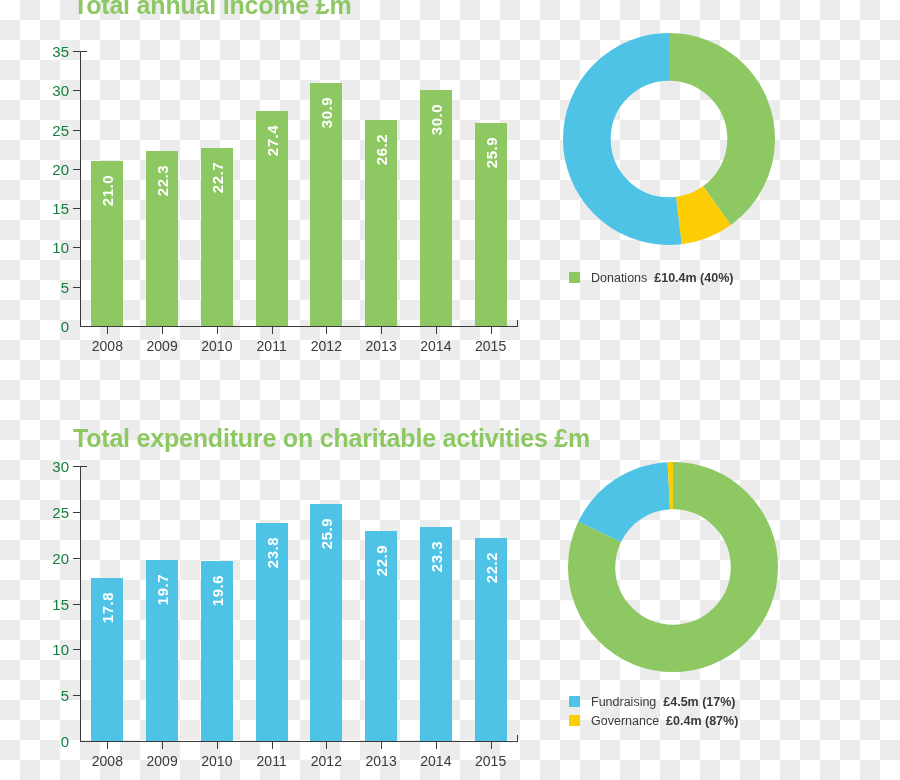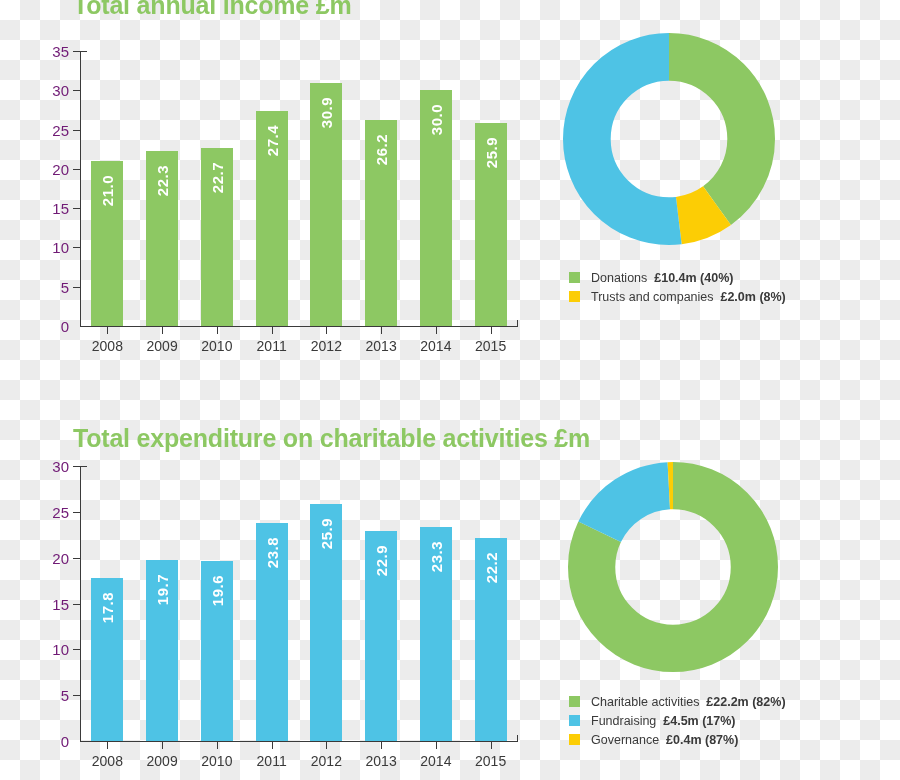--- a/index.html
+++ b/index.html
@@ -50,21 +50,21 @@
     width: 7px; height: 1px;
     background: #3a3a3a;
     left: -7px;
   }
   .tick-y-label {
     position: absolute;
     right: 100%;
     margin-right: 11px;
     transform: translateY(-50%);
     font-size: 15px;
-    color: #701a75;
+    color: #15803d;
     white-space: nowrap;
   }
   .tick-x {
     position: absolute;
     width: 1px; height: 7px;
     background: #3a3a3a;
   }
   .tick-x-label {
     position: absolute;
     transform: translateX(-50%);
@@ -191,24 +191,20 @@
         <circle cx="106" cy="106" r="82.15" fill="none" stroke="#8dc863" stroke-width="47.7" stroke-dasharray="206.46546919392122 309.6982037908818" stroke-dashoffset="0" transform="rotate(-90 106 106)"></circle>
         <circle cx="106" cy="106" r="82.15" fill="none" stroke="#fccd05" stroke-width="47.7" stroke-dasharray="41.293093838784245 474.8705791460188" stroke-dashoffset="-206.46546919392122" transform="rotate(-90 106 106)"></circle>
         <circle cx="106" cy="106" r="82.15" fill="none" stroke="#4ec3e5" stroke-width="47.7" stroke-dasharray="268.4051099520976 247.75856303270544" stroke-dashoffset="-247.75856303270547" transform="rotate(-90 106 106)"></circle>
       </svg></div>
 
   <div class="legend" id="legend-0" style="left:569px; top:269px;">
       <div class="legend-row">
         <span class="legend-swatch" style="background: rgb(141, 200, 99);"></span>
         <span class="legend-text">Donations&nbsp;&nbsp;<b>£10.4m (40%)</b></span>
       </div>
-      <div class="legend-row">
-        <span class="legend-swatch" style="background: rgb(252, 205, 5);"></span>
-        <span class="legend-text">Trusts and companies&nbsp;&nbsp;<b>£2.0m (8%)</b></span>
-      </div>
     </div>
 </div>
 
 <div class="panel">
 
   <div class="chart-title" style="left:73px; top:424px;">Total expenditure on charitable activities £m</div>
 
   <div class="barchart" id="bars-1" style="left:80px; top:466px; width:438px; height:275px;">
       <div class="axis-y-line" style="height: 275px;"></div>
       <div class="axis-x-line" style="left: 0px; top: 275px; width: 438px;"></div>
@@ -270,24 +266,20 @@
     </div>
 
   <div class="donut" id="donut-1" style="left:568px; top:462px; width:210px; height:210px;"><svg width="210" height="210" viewBox="0 0 210 210">
         <circle cx="105" cy="105" r="81.375" fill="none" stroke="#8dc863" stroke-width="47.25" stroke-dasharray="419.2612475848258 92.03295678691302" stroke-dashoffset="0" transform="rotate(-90 105 105)"></circle>
         <circle cx="105" cy="105" r="81.375" fill="none" stroke="#4ec3e5" stroke-width="47.25" stroke-dasharray="86.92001474319561 424.3741896285432" stroke-dashoffset="-419.2612475848258" transform="rotate(-90 105 105)"></circle>
         <circle cx="105" cy="105" r="81.375" fill="none" stroke="#fccd05" stroke-width="47.25" stroke-dasharray="5.112942043717388 506.18126232802143" stroke-dashoffset="-506.18126232802143" transform="rotate(-90 105 105)"></circle>
       </svg></div>
 
   <div class="legend" id="legend-1" style="left:569px; top:693px;">
       <div class="legend-row">
-        <span class="legend-swatch" style="background: rgb(141, 200, 99);"></span>
-        <span class="legend-text">Charitable activities&nbsp;&nbsp;<b>£22.2m (82%)</b></span>
-      </div>
-      <div class="legend-row">
         <span class="legend-swatch" style="background: rgb(78, 195, 229);"></span>
         <span class="legend-text">Fundraising&nbsp;&nbsp;<b>£4.5m (17%)</b></span>
       </div>
       <div class="legend-row">
         <span class="legend-swatch" style="background: rgb(252, 205, 5);"></span>
         <span class="legend-text">Governance&nbsp;&nbsp;<b>£0.4m (87%)</b></span>
       </div>
     </div>
 </div>
 

